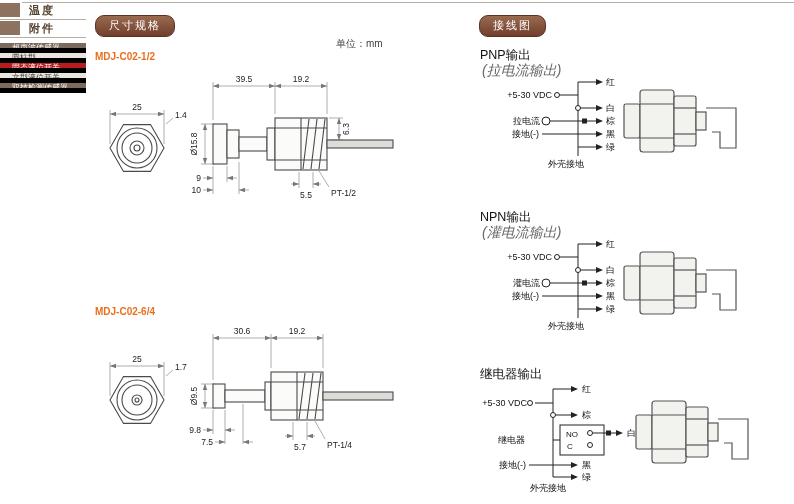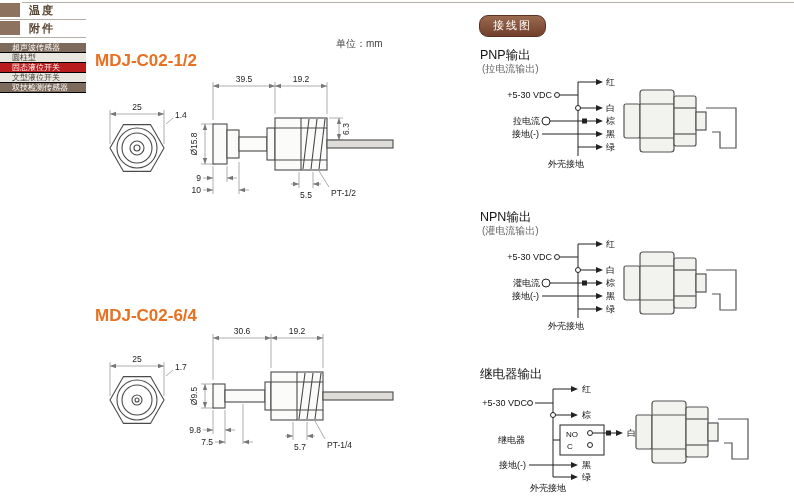--- a/index.html
+++ b/index.html
@@ -8,31 +8,31 @@
   .page { position:relative; width:794px; height:504px; background:#fff; overflow:hidden; }
 
   .topline { position:absolute; height:1px; background:#b5aea4; }
 
   .tab-row { position:absolute; left:0; width:86px; height:16px; cursor:pointer; }
   .tab-block { position:absolute; left:0; top:0; width:20px; height:14px; background:#8d7260; }
   .tab-label { position:absolute; left:29px; top:0; font-size:11px; font-weight:bold; color:#55422f; letter-spacing:2px; white-space:nowrap; }
 
   .menu { position:absolute; left:0; top:43px; width:86px; }
   .menu-item { height:10px; line-height:10px; font-size:8px; padding-left:12px; color:#3f3a34;
-               background:#e9e6e0; border-bottom:1px solid #000000; cursor:pointer; white-space:nowrap; overflow:hidden; }
+               background:#e9e6e0; border-bottom:5px solid #000000; cursor:pointer; white-space:nowrap; overflow:hidden; }
   .menu-item.dark { background:#7c6a5c; color:#fff; }
   .menu-item.active { background:#b91c1c; color:#fff; }
 
   .badge { position:absolute; padding:2px 13px 3px; background:linear-gradient(180deg,#9a6a50,#713f2c);
            border:1px solid #5a3122; border-radius:9px; color:#fff; font-size:11px; letter-spacing:2px; white-space:nowrap; }
   .unit { position:absolute; left:336px; top:37px; font-size:10px; color:#444; }
-  .model-name { position:absolute; font-size:17px; font-weight:bold; color:#e87020; white-space:nowrap; }
+  .model-name { position:absolute; font-size:10px; font-weight:bold; color:#e87020; white-space:nowrap; }
 
   .w-title { position:absolute; font-size:12.5px; color:#111; white-space:nowrap; }
-  .w-sub { position:absolute; font-size:10px; color:#666; white-space:nowrap; }
+  .w-sub { position:absolute; font-size:14px; color:#666; white-space:nowrap;font-style:italic; }
   .w-note { position:absolute; font-size:12.5px; font-weight:bold; color:#000; text-align:center; white-space:nowrap; }
 
   svg { position:absolute; }
   svg text { font-family:"Liberation Sans","DejaVu Sans",sans-serif; }
   .dim-text { font-size:8.5px; fill:#222; }
   .schem-text { font-size:9px; fill:#111; }
   .schem-small { font-size:8px; fill:#111; }
 </style>
 </head>
 <body>
@@ -53,20 +53,21 @@
   </div>
 
   <nav class="menu">
     <div class="menu-item dark">超声波传感器</div>
     <div class="menu-item">圆柱型</div>
     <div class="menu-item active">固态液位开关</div>
     <div class="menu-item">文型液位开关</div>
     <div class="menu-item dark">双技检测传感器</div>
   </nav>
 
+  <div class="badge" style="left:95px;top:15px">尺寸规格</div>
   <div class="badge" style="left:479px;top:15px">接线图</div>
   <div class="unit">单位：mm</div>
 
   <div class="model-name" style="left:95px;top:51px">MDJ-C02-1/2</div>
 
   <svg style="left:95px;top:66px" width="300" height="134" viewBox="0 0 300 134">
     <g stroke="#4a4a4a" stroke-width="1.1" fill="none">
       <polygon points="69,82 55.5,58.6 28.5,58.6 15,82 28.5,105.4 55.5,105.4"></polygon>
       <circle cx="42" cy="82" r="20"></circle>
         <circle cx="42" cy="82" r="15"></circle>

